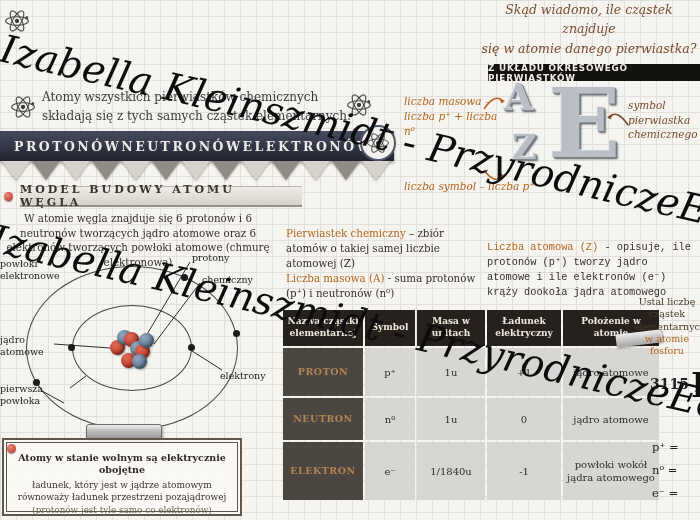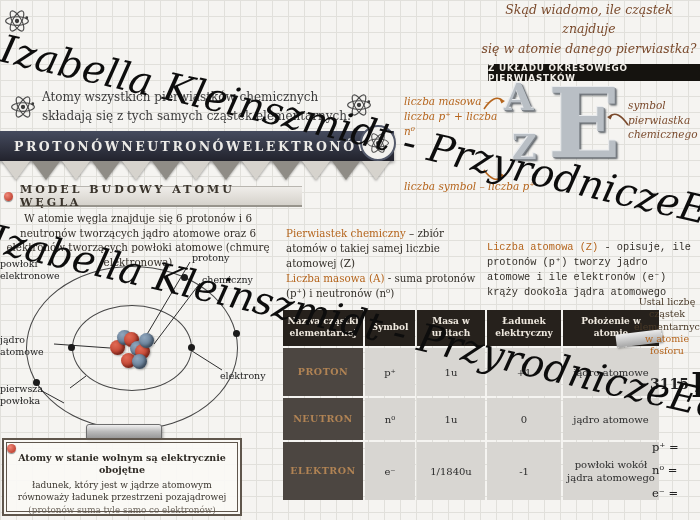--- a/index.html
+++ b/index.html
@@ -251,21 +251,21 @@
     <div class="dlabel" style="left:194px;top:24px;width:60px;">chemiczny</div>
     <div class="dlabel" style="left:-8px;top:84px;width:52px;">jądro atomowe</div>
     <div class="dlabel" style="left:212px;top:120px;width:52px;">elektrony</div>
     <div class="dlabel" style="left:-8px;top:133px;width:86px;">pierwsza powłoka</div>
   </div>
 
   <div class="metal-bar"></div>
   <div class="neutral-box">
     <div class="nb1">Atomy w stanie wolnym są elektrycznie obojętne</div>
     <div class="nb2">ładunek, który jest w jądrze atomowym równoważy ładunek przestrzeni pozajądrowej</div>
-    <div class="nb3">(protonów suma tyle samo co elektronów)</div>
+    <div class="nb3">(protonów jest tyle samo co elektronów)</div>
   </div>
   <div class="pin" style="left:7px;top:444px;"></div>
 
   <div class="defblock def-element">
     <span class="term">Pierwiastek chemiczny</span><span> – zbiór atomów o takiej samej liczbie atomowej (Z)</span>
   </div>
   <div class="defblock def-mass">
     <span class="term">Liczba masowa (A)</span><span> - suma protonów (p⁺) i neutronów (n⁰)</span>
   </div>
   <div class="defblock def-atomic">

